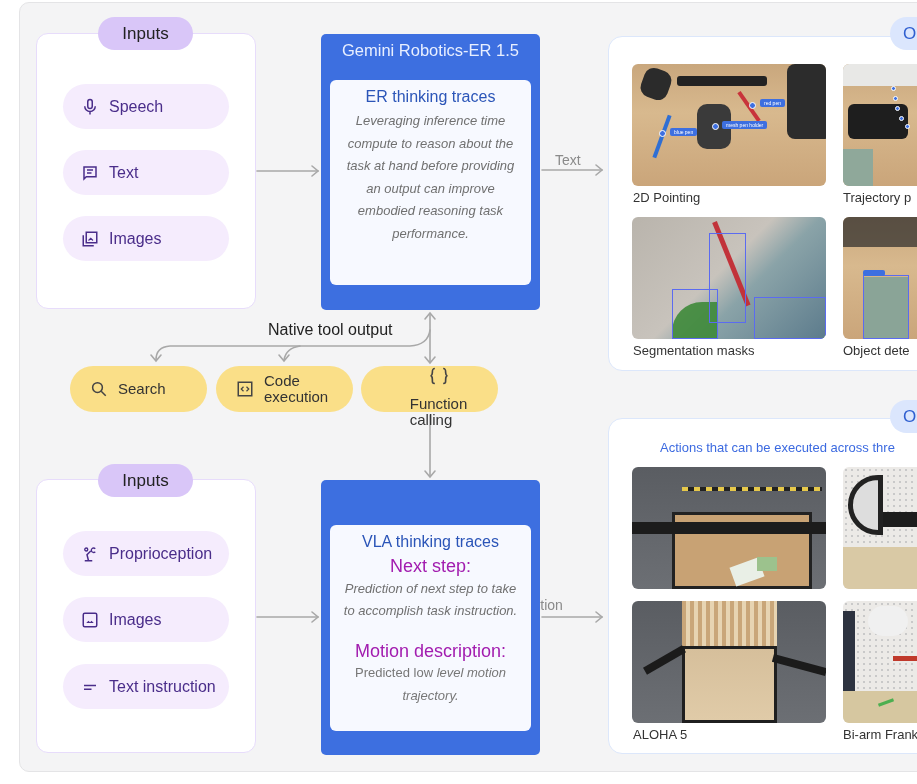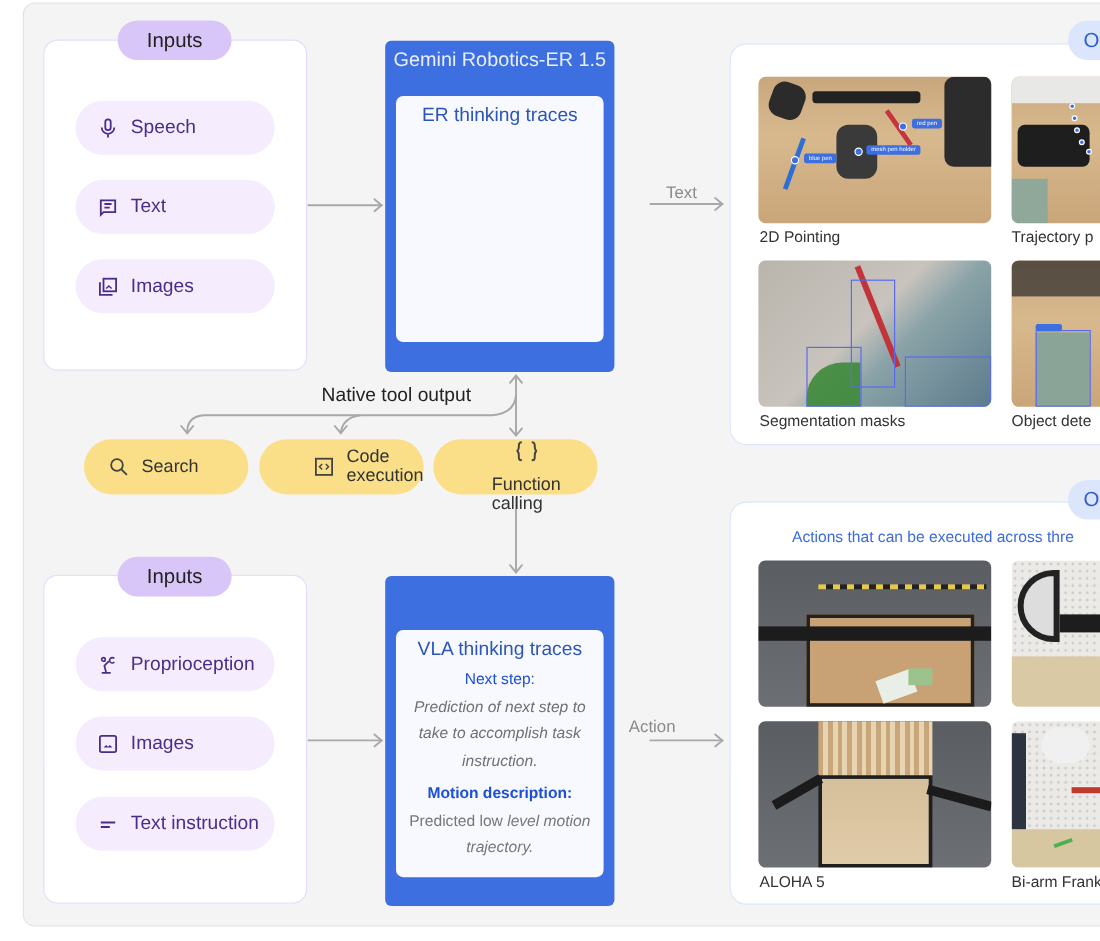--- a/index.html
+++ b/index.html
@@ -28,55 +28,55 @@
   .pill {
     position: absolute; left: 63px; width: 166px; height: 45px;
     background: #f5ecfd; border-radius: 23px;
     display: flex; align-items: center; padding-left: 18px; gap: 10px;
     font-size: 16px; color: #4a2d8a;
   }
   .pill svg { width: 18px; height: 18px; flex: none; }
 
   
   .model {
-    position: absolute; left: 321px; width: 191px;
+    position: absolute; left: 321px; width: 219px;
     background: #3d6fe0; border-radius: 5px;
   }
   .model.er { top: 34px; height: 276px; }
   .model.vla { top: 480px; height: 275px; }
   .model-title {
     color: #e8efff; font-size: 16.5px; text-align: center; margin-top: 7px; height: 24px;
   }
   .model-inner {
     position: absolute; left: 9px; right: 9px; top: 46px;
     background: #f7f9ff; border-radius: 6px; padding: 8px 9px; text-align: center;
   }
   .model.er .model-inner { height: 205px; }
   .model.vla .model-inner { top: 45px; height: 206px; }
   .inner-title { font-size: 16px; color: #2b55b8; margin-bottom: 4px; }
   .inner-body { font-size: 13px; color: #707070; font-style: italic; line-height: 22.5px; }
-  .inner-sub { font-size: 13px; color: #1d4ed8; line-height: 22.5px; font-style: normal; }
+  .inner-sub { font-size: 18px; color: #a21caf; line-height: 22.5px; font-style: normal; }
   .inner-italic { font-style: italic; color: #777; }
   .inner-normal { font-style: normal; color: #777; }
 
   
   .arrows { position: absolute; left: 0; top: 0; width: 917px; height: 784px; pointer-events: none; }
 
   .arrow-label { position: absolute; font-size: 14px; color: #8a8a8a; }
 
   
   .tool-label { position: absolute; left: 268px; top: 321px; font-size: 16px; color: #222; }
   .tool {
     position: absolute; top: 366px; height: 46px;
     background: #fadf88; border-radius: 23px;
     display: flex; align-items: center; gap: 10px;
     font-size: 15px; color: #333; line-height: 16px;
   }
   .tool.search { left: 70px; width: 137px; padding-left: 20px; }
-  .tool.code { left: 216px; width: 137px; padding-left: 20px; justify-content: flex-end; }
+  .tool.code { left: 216px; width: 137px; padding-left: 20px; }
   .tool.func { left: 361px; width: 137px; padding-left: 18px; flex-direction: column; }
   .tool svg { flex: none; }
 
   
   .out-panel {
     position: absolute; left: 608px; width: 330px;
     background: #fff; border: 1.5px solid #dce7fb; border-radius: 14px;
   }
   .out-panel.top { top: 36px; height: 335px; }
   .out-panel.bot { top: 418px; height: 336px; }
@@ -168,20 +168,21 @@
       <path d="M3 7v14h14" fill="none" stroke="#4a2d8a" stroke-width="2"></path>
       <path d="M10 14l3-3 3 3" stroke="#4a2d8a" stroke-width="1.5" fill="none"></path>
     </svg>
   <span>Images</span>
 </div>
 
 <div class="model er">
   <div class="model-title">Gemini Robotics-ER 1.5</div>
   <div class="model-inner">
     <div class="inner-title">ER thinking traces</div>
+    <div class="inner-body">Leveraging inference time compute to reason about the task at hand before providing an output can improve embodied reasoning task performance.</div>
   </div>
 </div>
 
 <div class="tool-label">Native tool output</div>
 
 <div class="tool search">
   <svg width="18" height="18" viewBox="0 0 24 24">
       <circle cx="10" cy="10" r="6.5" fill="none" stroke="#444" stroke-width="2"></circle>
       <line x1="15" y1="15" x2="21" y2="21" stroke="#444" stroke-width="2"></line>
     </svg>
@@ -230,21 +231,21 @@
       <path d="M4 10h16M4 15h10" stroke="#4a2d8a" stroke-width="2.2"></path>
     </svg>
   <span>Text instruction</span>
 </div>
 
 <div class="model vla">
   <div class="model-inner">
     <div class="inner-title">VLA thinking traces</div>
     <div class="inner-sub">Next step:</div>
     <div class="inner-body">Prediction of next step to take to accomplish task instruction.</div>
-    <div class="inner-sub" style="margin-top:5px;font-weight:bold;">Motion description:</div>
+    <div class="inner-sub" style="margin-top:17px;">Motion description:</div>
     <div class="inner-body"><span class="inner-normal">Predicted low </span><span class="inner-italic">level motion trajectory.</span></div>
   </div>
 </div>
 
 <div class="out-panel top"></div>
 <div class="out-tag top">O</div>
 
 <div class="thumb wood" style="left:632px; top:64px;">
   <div style="position:absolute;left:45px;top:12px;width:90px;height:10px;background:#222;border-radius:3px;"></div>
   <div style="position:absolute;left:10px;top:5px;width:28px;height:30px;background:#2b2b2b;border-radius:10px;transform:rotate(20deg);"></div>

